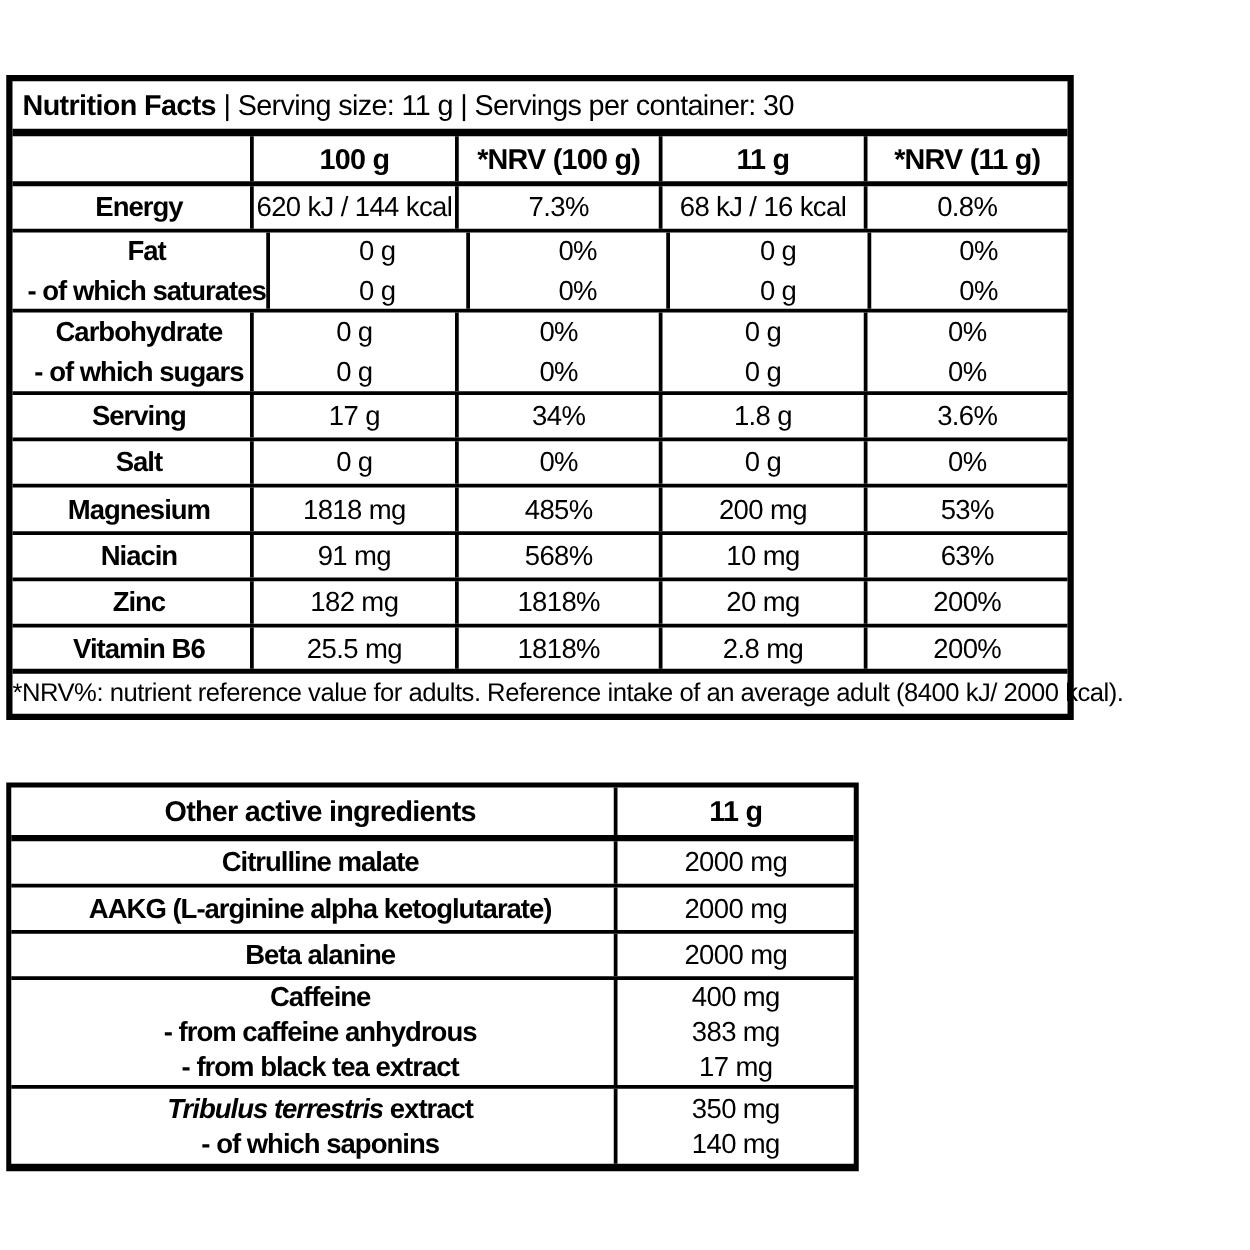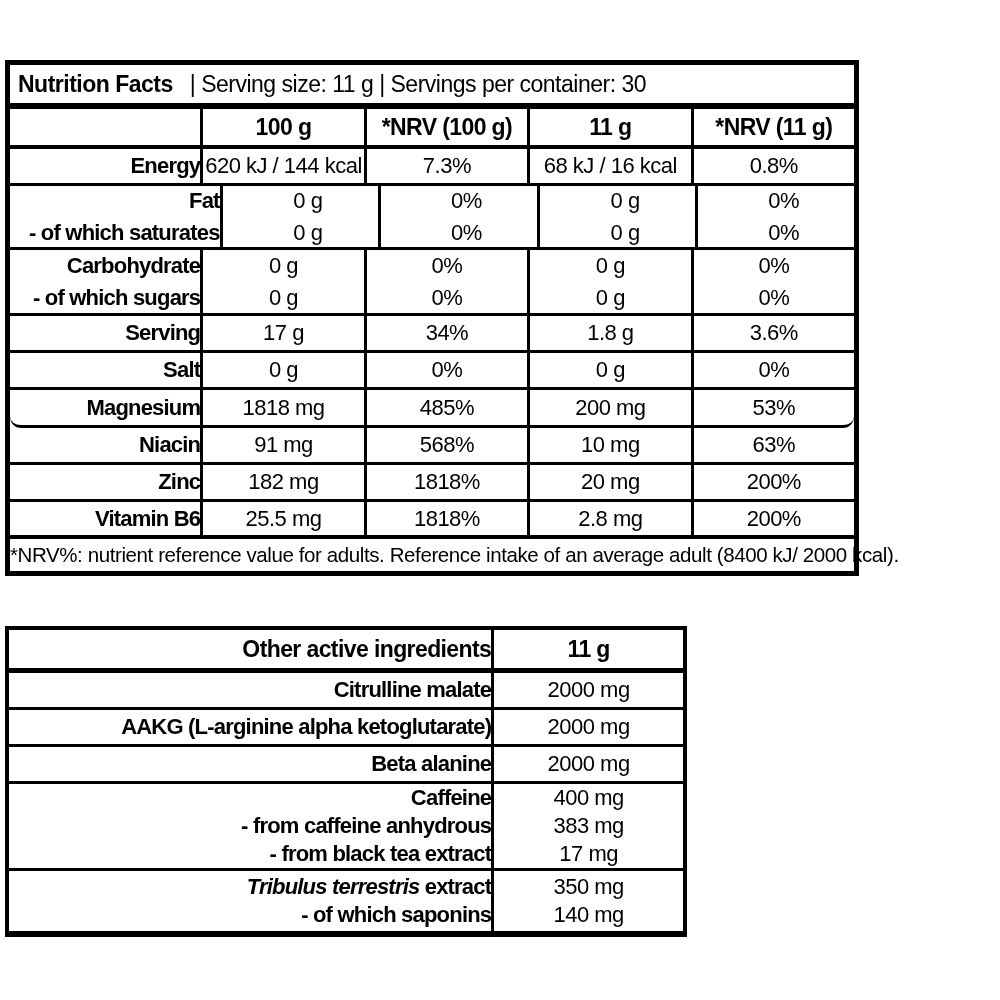--- a/index.html
+++ b/index.html
@@ -19,47 +19,47 @@
   .trow:last-child { border-bottom: none; }
   .c {
     box-sizing: border-box;
     border-right: 3px solid #000;
     display: flex;
     flex-direction: column;
     justify-content: center;
     overflow: visible;
   }
   .c:last-child { border-right: none; }
-  .c0 { align-items: flex-end; padding-left: 19px; }
+  .c0 { align-items: center; padding-left: 12px; }
   .cv { align-items: center; text-align: center; }
   .line { line-height: 32px; white-space: nowrap; font-size: 22px; letter-spacing: -0.5px; }
   .lbl  { font-weight: bold; letter-spacing: -0.8px; }
   .it   { font-style: italic; }
 
   
   .t1 { left: 5px; top: 60px; width: 854px; }
   .t1-title {
     box-sizing: border-box;
     height: 44px;
     border-bottom: 6px solid #000;
     display: flex;
     align-items: center;
     padding-left: 8px;
     font-size: 23px;
     letter-spacing: -0.5px;
     white-space: nowrap;
   }
   .t1-title .tb { font-weight: bold; }
-  .t1-title .sv { margin-left: 17px; }
+  .t1-title .sv { margin-left: 6px; }
   .t1 .c0 { flex: 0 0 22.9%; }
   .t1 .cv { flex: 1 1 0; }
   .r-head { height: 40px; border-bottom: 4px solid #000; }
   .r-head .line { font-weight: bold; font-size: 23px; letter-spacing: -0.6px; }
   .r-s  { height: 37px; }
-  .r-38 { height: 38px; border-radius: 11px; }
+  .r-38 { height: 38px; }
   .r-d1 { height: 64px; gap: 15px; }
   .r-d2 { height: 66px; }
   .bb4  { border-bottom-width: 4px; }
   .t1-foot {
     box-sizing: border-box;
     height: 32px;
     display: flex;
     align-items: center;
     padding-left: 0;
     font-size: 20.5px;

